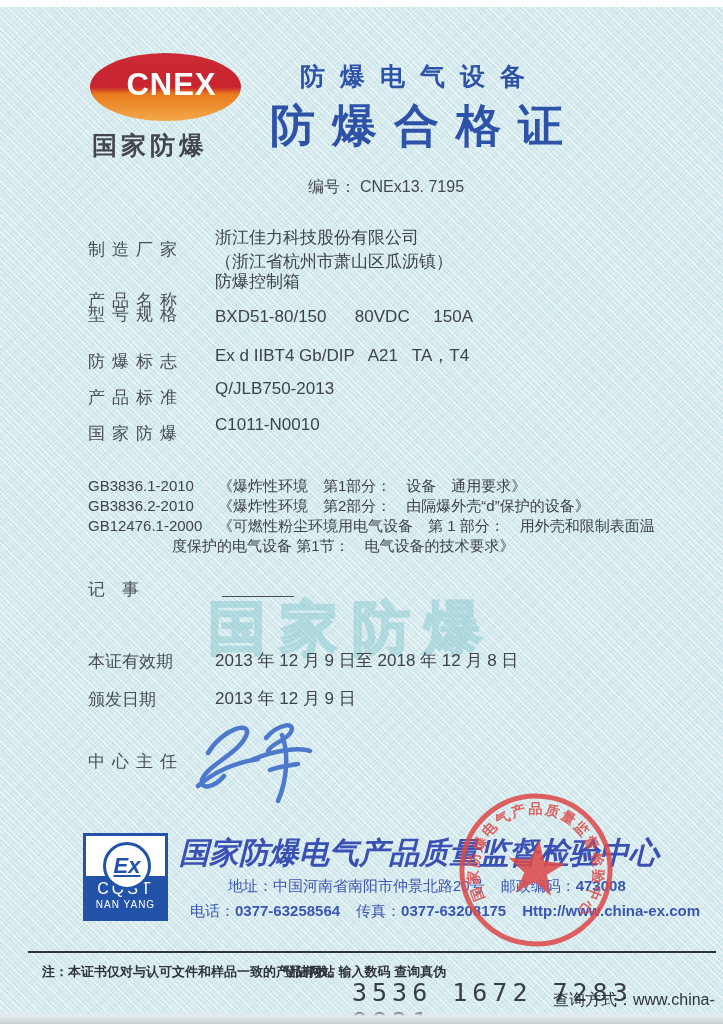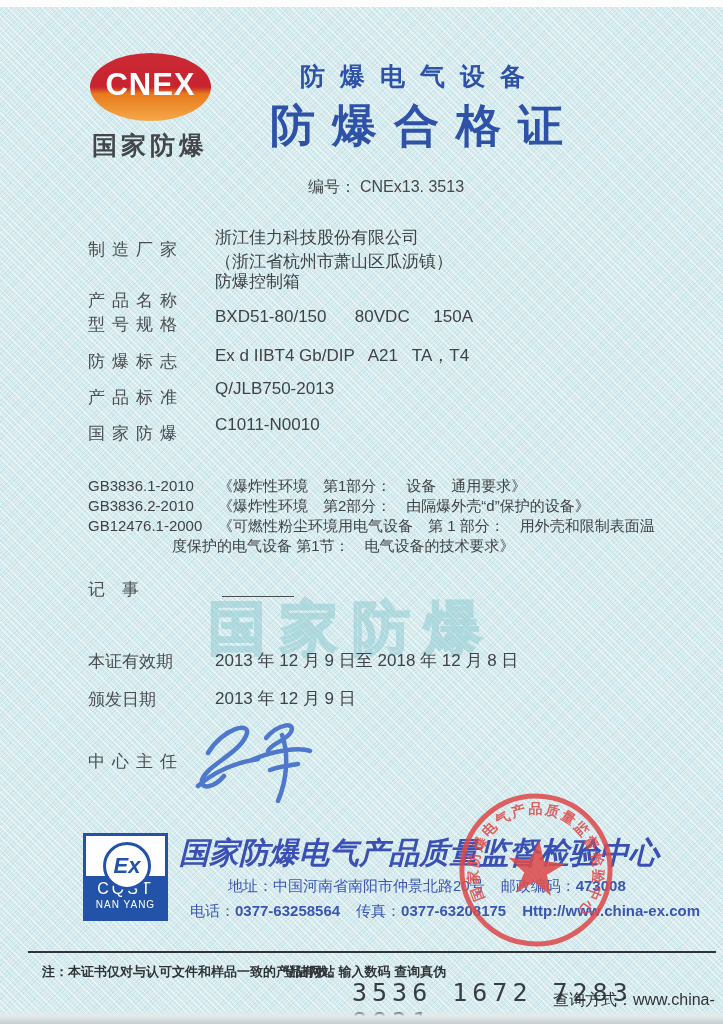--- a/index.html
+++ b/index.html
@@ -11,23 +11,23 @@
       repeating-linear-gradient(45deg, rgba(255,255,255,.55) 0 1px, transparent 1px 4px),
       repeating-linear-gradient(-45deg, rgba(140,196,206,.22) 0 1px, transparent 1px 3px);
   }
   .abs{position:absolute;}
   .pre{white-space:pre;}
   
   .edge-top{left:0;top:0;width:723px;height:7px;background:#fdfdfd;}
   .edge-bottom{left:0;bottom:0;width:723px;height:14px;
     background:linear-gradient(180deg, rgba(255,255,255,0) 0%, #e2eaec 45%, #c7ced1 100%);}
   
-  .cnex-oval{left:90px;top:53px;width:121px;height:68px;border-radius:50%;
+  .cnex-oval{left:90px;top:53px;width:139px;height:68px;border-radius:50%;
     background:linear-gradient(180deg,#cb2a34 0%,#c8232f 50%,#e87a1c 60%,#f4a94a 100%);
-    display:flex;align-items:center;justify-content:center;}
+    display:flex;align-items:center;justify-content:center;padding-left:12px;}
   .cnex-text{color:#fff;font-weight:bold;font-size:31px;letter-spacing:1px;margin-top:-4px;}
   .cnex-caption{left:92px;top:129px;font-size:25px;color:#43474b;letter-spacing:4px;font-weight:bold;}
   
   .subtitle{left:240px;top:60px;width:360px;text-align:center;font-size:25px;font-weight:bold;
     color:#2d52a8;letter-spacing:15px;}
   .title{left:225px;top:96px;width:400px;text-align:center;font-size:45px;font-weight:bold;
     color:#2d52a8;letter-spacing:17px;}
   .certno{left:308px;top:177px;font-size:16px;color:#45484c;}
   .certno b{font-weight:normal;margin-left:4px;}
   
@@ -44,21 +44,21 @@
   
   .watermark{left:208px;top:590px;font-size:58px;font-weight:bold;letter-spacing:14px;
     color:transparent;-webkit-text-stroke:2px rgba(120,190,198,.42);}
   
   .sig{left:178px;top:708px;}
   
   .ex-box{left:83px;top:833px;width:85px;height:88px;background:#fff;border:3px solid #2353a8;
     box-sizing:border-box;}
   .ex-circle{position:absolute;left:17px;top:6px;width:42px;height:42px;border:3px solid #2353a8;
     border-radius:50%;display:flex;align-items:center;justify-content:center;background:#fff;z-index:2;}
-  .ex-circle span{color:#2353a8;font-size:22px;font-weight:bold;font-style:italic;}
+  .ex-circle span{color:#2353a8;font-size:22px;font-weight:bold;font-style:italic;text-decoration:underline;}
   .ex-band{position:absolute;left:0;bottom:0;width:100%;height:42px;background:#2353a8;
     text-align:center;z-index:1;}
   .ex-cqst{display:block;color:#fff;font-size:16px;letter-spacing:3px;margin-top:4px;}
   .ex-ny{display:block;color:#fff;font-size:10px;letter-spacing:1px;margin-top:1px;}
   .org-name{left:179px;top:833px;width:515px;font-size:30px;font-weight:bold;font-style:italic;
     color:#3b50b4;font-family:"Liberation Serif","DejaVu Serif",serif;white-space:nowrap;}
   .addr-line{left:228px;top:877px;font-size:15px;color:#3b55b2;white-space:nowrap;}
   .phone-line{left:190px;top:902px;font-size:15px;color:#3b55b2;white-space:nowrap;}
   .addr-line b,.phone-line b{font-weight:bold;}
   .gap-l{margin-left:16px;}
@@ -81,31 +81,31 @@
 
   <div class="abs cnex-oval">
     <span class="cnex-text">CNEX</span>
   </div>
   <div class="abs cnex-caption">国家防爆</div>
 
   <div class="abs title">防爆合格证</div>
   <div class="abs subtitle">防爆电气设备</div>
 
   <div class="abs certno">
-    <span>编号：</span><b>CNEx13. 3513</b>
+    <span>编号：</span><b>CNEx13. 7195</b>
   </div>
 
   <div class="abs flabel" style="top:238px">制造厂家</div>
   <div class="abs fvalue" style="top:226px">浙江佳力科技股份有限公司</div>
   <div class="abs fvalue" style="top:250px">（浙江省杭州市萧山区瓜沥镇）</div>
 
   <div class="abs flabel" style="top:289px">产品名称</div>
   <div class="abs fvalue" style="top:270px">防爆控制箱</div>
 
-  <div class="abs flabel" style="top:313px">型号规格</div>
+  <div class="abs flabel" style="top:303px">型号规格</div>
   <div class="abs fvalue pre" style="top:307px">BXD51-80/150      80VDC     150A</div>
 
   <div class="abs flabel" style="top:350px">防爆标志</div>
   <div class="abs fvalue pre" style="top:344px">Ex d IIBT4 Gb/DIP   A21   TA，T4</div>
 
   <div class="abs flabel" style="top:386px">产品标准</div>
   <div class="abs fvalue" style="top:379px">Q/JLB750-2013</div>
 
   <div class="abs flabel" style="top:422px">国家防爆</div>
   <div class="abs fvalue" style="top:415px">C1011-N0010</div>

